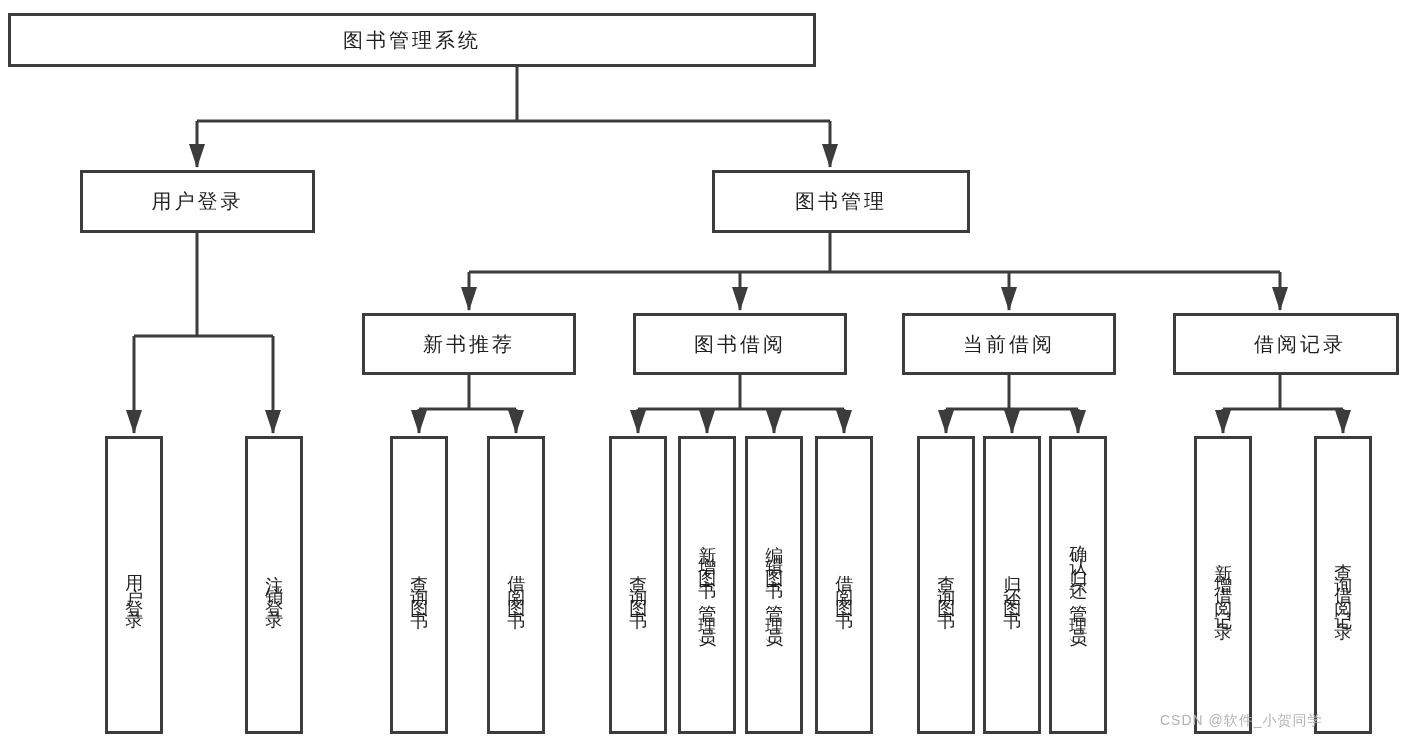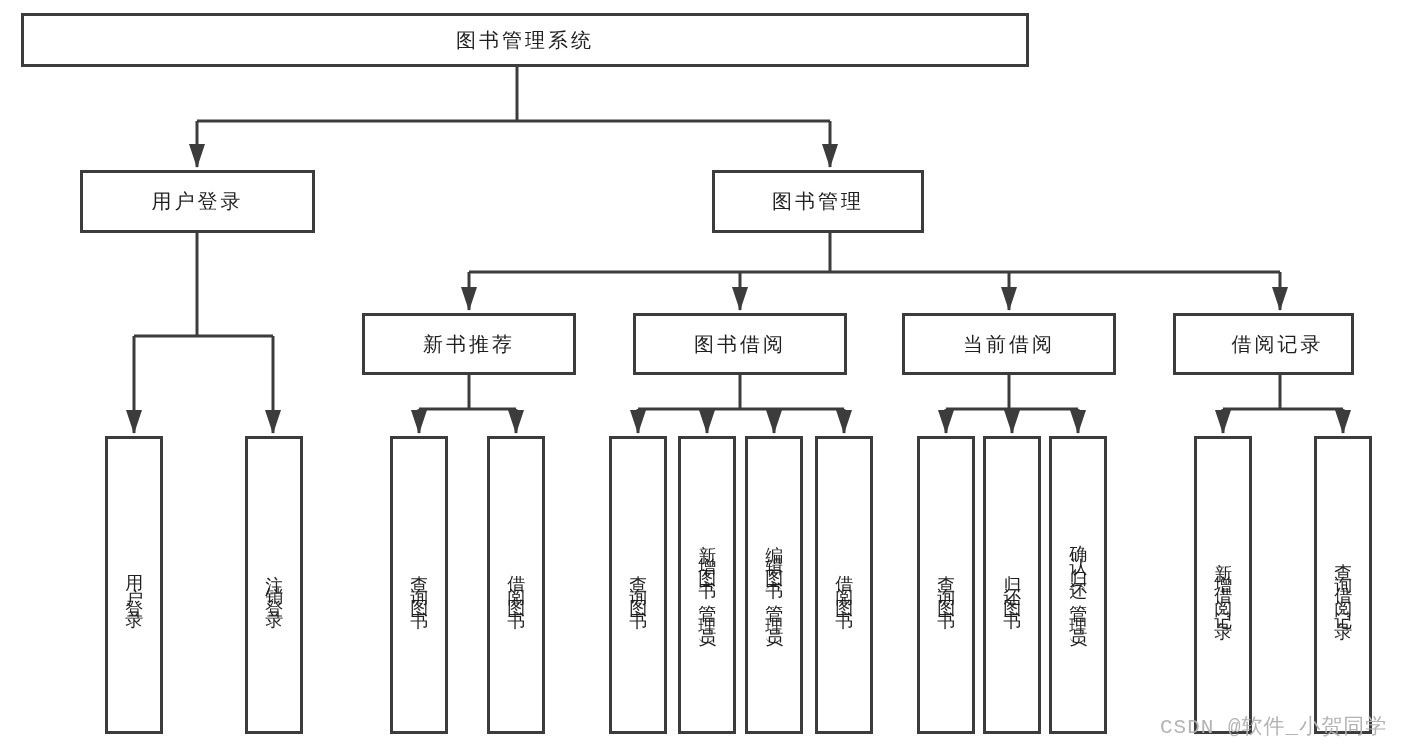--- a/index.html
+++ b/index.html
@@ -38,26 +38,25 @@
     text-orientation: mixed;
     font-size: 18px;
     letter-spacing: 12px;
     line-height: 1.25;
     white-space: nowrap;
   }
   .watermark {
     position: absolute;
     left: 1160px;
     top: 712px;
-    font-size: 21px;
+    font-size: 14px;
     color: #b3b3b3;
     letter-spacing: 1px;
     z-index: 2;
     white-space: nowrap;
-    font-family: Liberation Mono, monospace;
   }
 </style>
 </head>
 <body>
 
 <div class="stage">
 
   <svg class="connectors" viewBox="0 0 1405 747" xmlns="http://www.w3.org/2000/svg">
     <defs>
       <marker id="arrow" viewBox="0 0 24 16" refX="23" refY="8" markerWidth="24" markerHeight="16" markerUnits="userSpaceOnUse" orient="auto">
@@ -101,41 +100,41 @@
       <path d="M1012 409 V433" marker-end="url(#arrow)"></path>
       <path d="M1078 409 V433" marker-end="url(#arrow)"></path>
 
       <path d="M1280 375 V409"></path>
       <path d="M1223 409 H1343"></path>
       <path d="M1223 409 V433" marker-end="url(#arrow)"></path>
       <path d="M1343 409 V433" marker-end="url(#arrow)"></path>
     </g>
   </svg>
 
-  <div class="box hbox" style="left:21px; top:13px; width:1008px; height:54px;">
+  <div class="box hbox" style="left:8px; top:13px; width:808px; height:54px;">
     <span>图书管理系统</span>
   </div>
 
   <div class="box hbox" style="left:80px; top:170px; width:235px; height:63px;">
     <span>用户登录</span>
   </div>
-  <div class="box hbox" style="left:712px; top:170px; width:212px; height:63px;">
+  <div class="box hbox" style="left:712px; top:170px; width:258px; height:63px;">
     <span>图书管理</span>
   </div>
 
   <div class="box hbox" style="left:362px; top:313px; width:214px; height:62px;font-family:Liberation Mono, monospace;">
     <span>新书推荐</span>
   </div>
   <div class="box hbox" style="left:902px; top:313px; width:214px; height:62px;">
     <span>当前借阅</span>
   </div>
   <div class="box hbox" style="left:633px; top:313px; width:214px; height:62px;">
     <span>图书借阅</span>
   </div>
-  <div class="box hbox" style="left:1173px; top:313px; width:181px; height:62px;padding-left:28px;">
+  <div class="box hbox" style="left:1173px; top:313px; width:226px; height:62px;padding-left:28px;">
     <span>借阅记录</span>
   </div>
 
   <div class="box vbox" style="left:105px; top:436px; width:58px; height:298px;">
     <span>用户登录</span>
   </div>
   <div class="box vbox" style="left:245px; top:436px; width:58px; height:298px;">
     <span>注销登录</span>
   </div>
 

